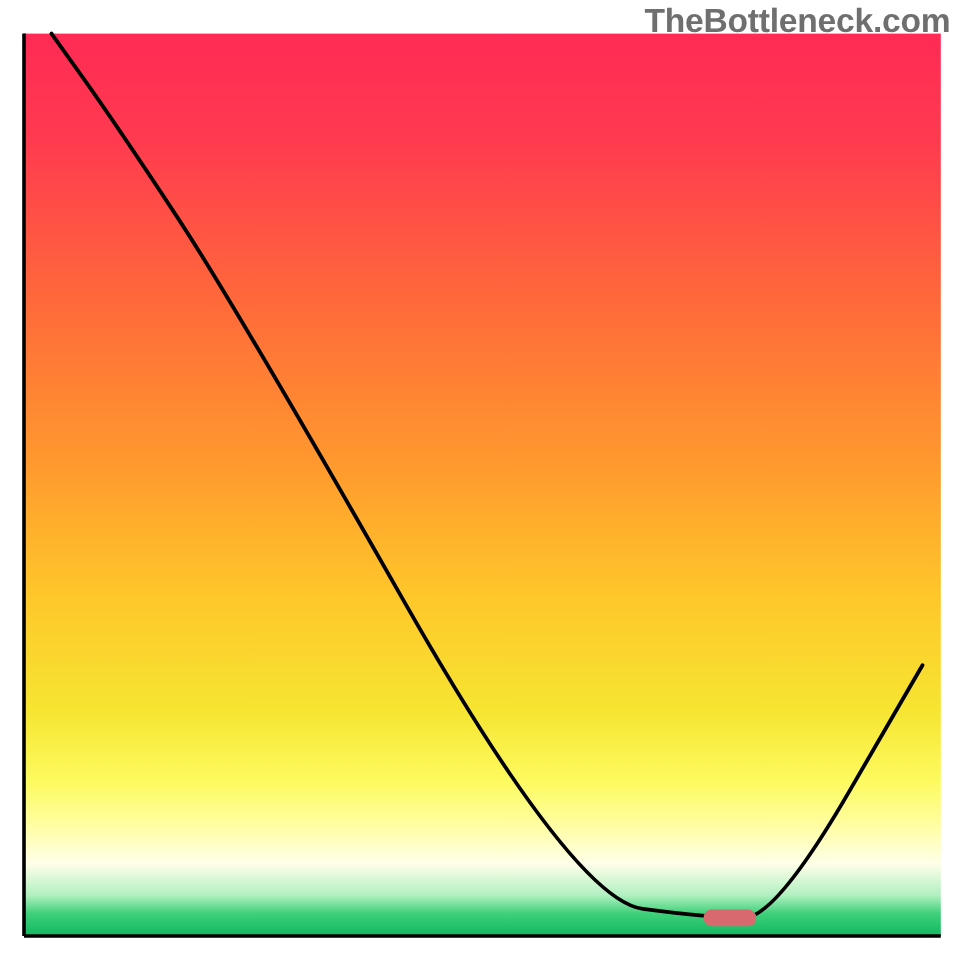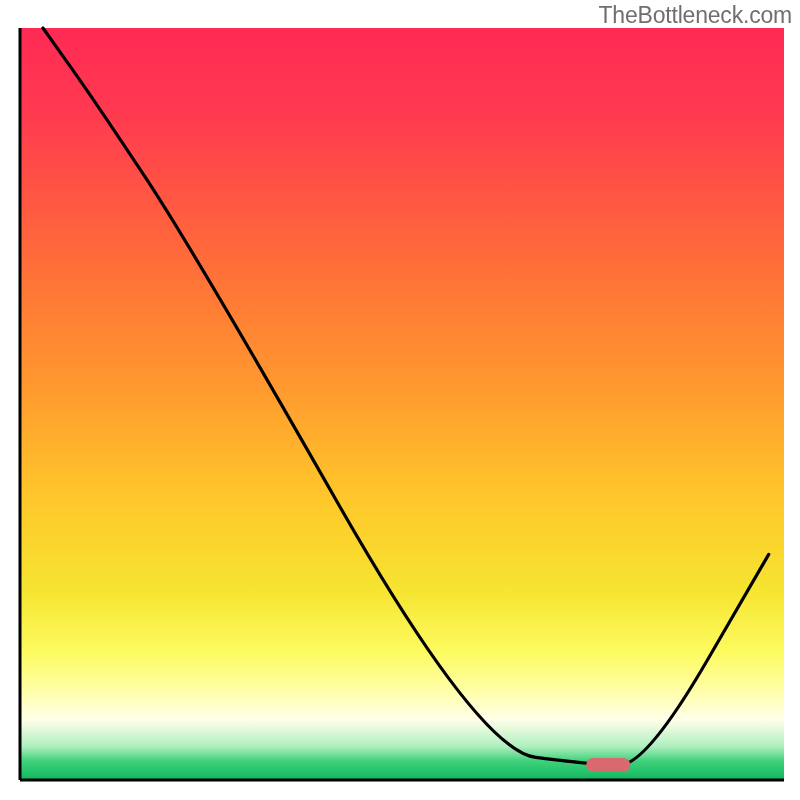--- a/index.html
+++ b/index.html
@@ -13,22 +13,22 @@
   .chart-container {
     position: relative;
     width: 800px;
     height: 800px;
   }
   .attribution {
     position: absolute;
     top: 2px;
     right: 8px;
     font-family: Arial, Helvetica, sans-serif;
-    font-size: 23px;
-    font-weight: 400;
+    font-size: 28px;
+    font-weight: 700;
     color: #6f6f6f;
     letter-spacing: -0.2px;
   }
   svg.plot {
     position: absolute;
     top: 0;
     left: 0;
   }
 </style>
 </head>

